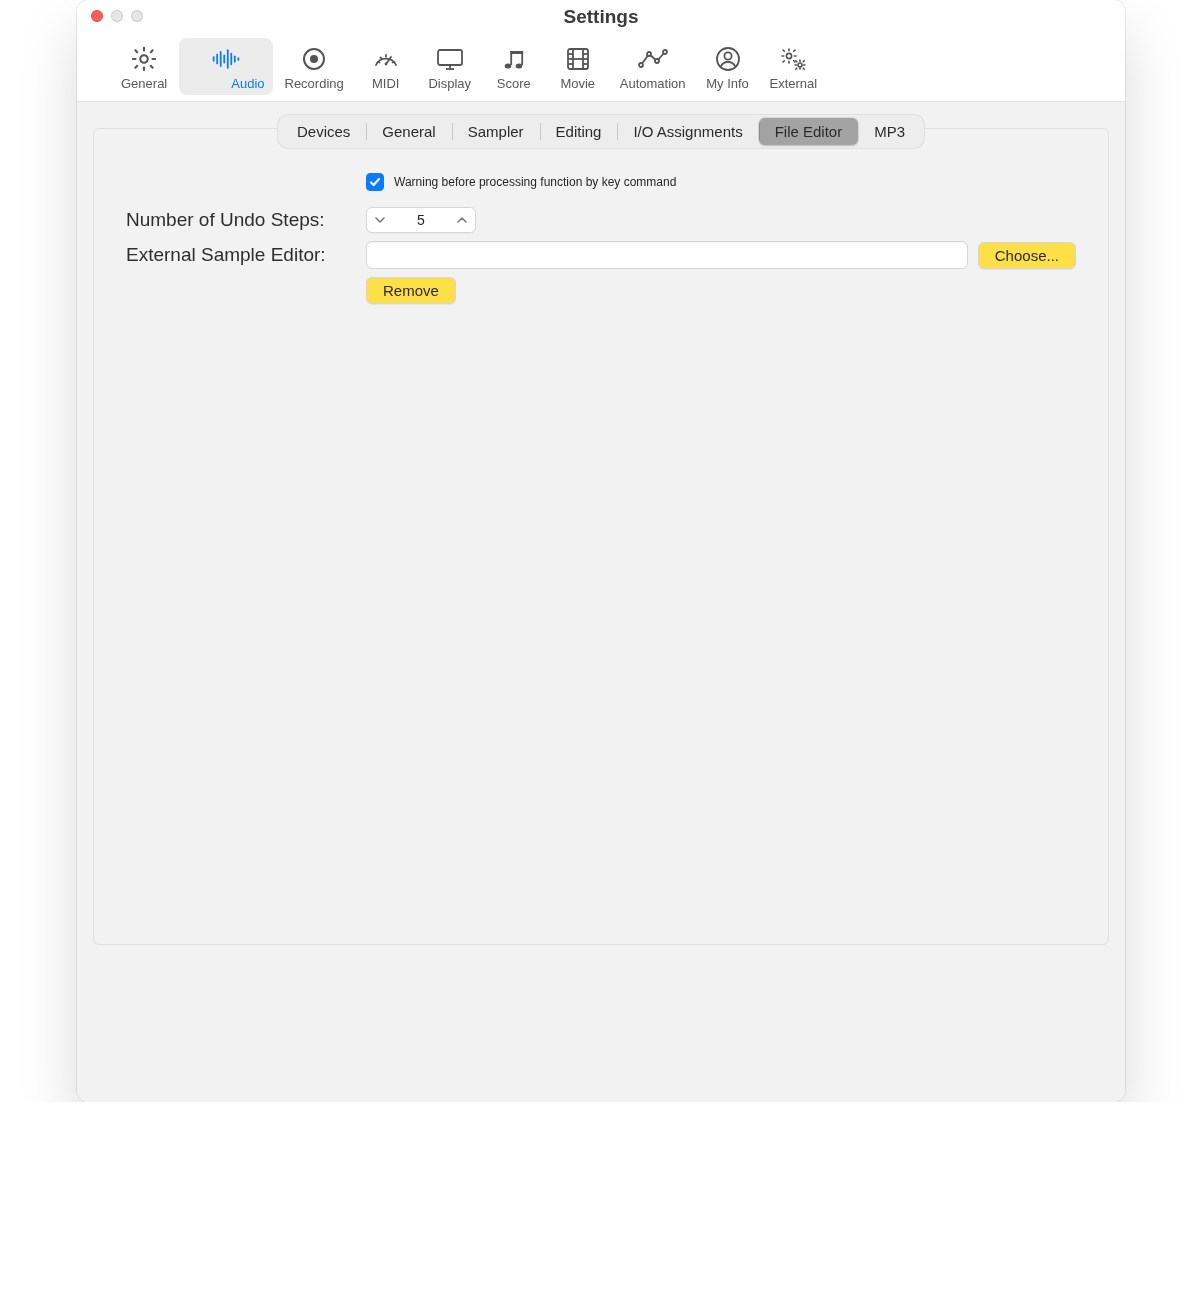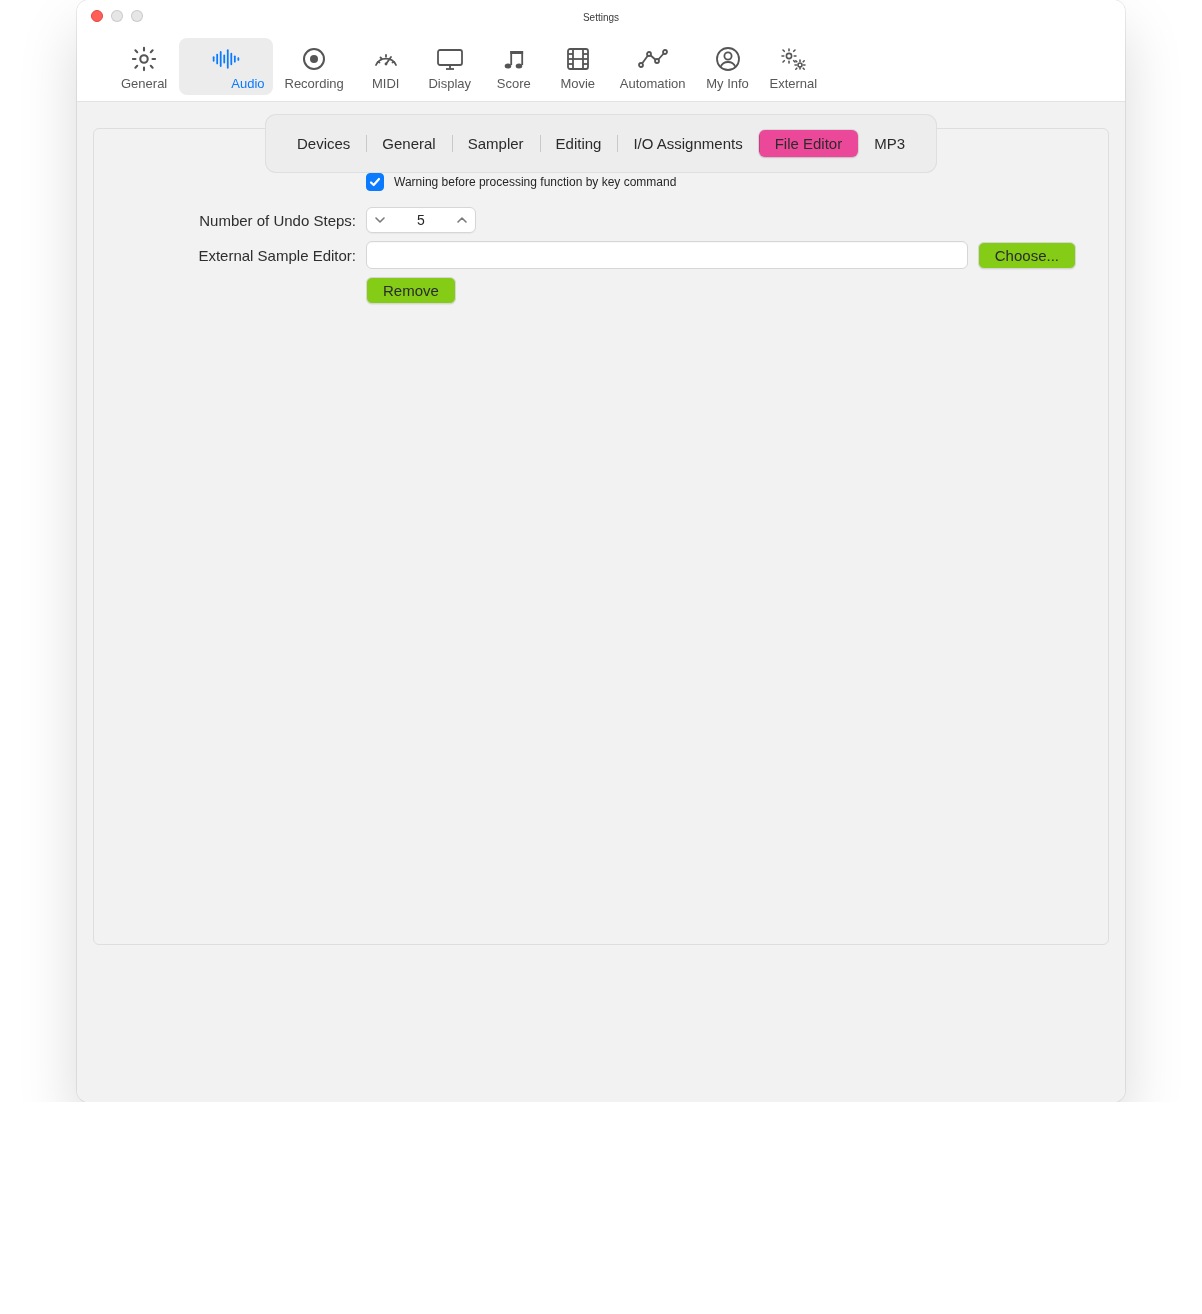--- a/index.html
+++ b/index.html
@@ -29,21 +29,21 @@
     position: absolute; left: 14px; top: 10px;
     display: flex; gap: 8px;
   }
   .tlight {
     width: 12px; height: 12px; border-radius: 50%;
     border: 1px solid rgba(0,0,0,0.12);
   }
   .tlight.red { background: #ff5f57; border-color: #e24640; }
   .tlight.gray { background: #e6e6e6; }
   .titlebar-title {
-    font-size: 10px; font-weight: 400; color: #3a3a3a;
+    font-size: 19px; font-weight: 700; color: #3a3a3a;
   }
   .toolbar {
     display: flex;
     align-items: flex-start;
     gap: 4px;
     padding: 4px 36px 6px 36px;
     border-bottom: 1px solid #e3e3e3;
     background:#fff;
   }
   .toolbar-item {
@@ -80,52 +80,51 @@
   .segtabs-wrap {
     position: absolute;
     top: -15px;
     left: 0; right: 0;
     display: flex; justify-content: center;
   }
   .segtabs {
     display: flex;
     background: #ededed;
     border-radius: 11px;
-    padding: 16px;
+    padding: 4px;
     box-shadow: inset 0 0 0 1px rgba(0,0,0,0.06);
   }
   .segtab {
     padding: 5px 16px;
     font-size: 15px;
     color: #2b2b2b;
     border-radius: 6px;
     cursor: default;
     position: relative;
   }
   .segtab + .segtab::before {
     content:"";
     position:absolute; left:0; top:5px; bottom:5px;
     width:1px; background: rgba(0,0,0,0.15);
   }
   .segtab.active {
-    background: #ec4899;
+    background: #a3a3a3;
     box-shadow: 0 0 0 1px rgba(0,0,0,0.08), 0 1px 2px rgba(0,0,0,0.12);
   }
   .segtab.active + .segtab::before { display:none; }
 
   .form {
     display: grid;
     grid-template-columns: 230px 1fr auto;
     column-gap: 10px;
     row-gap: 8px;
     align-items: center;
   }
   .lbl {
-    text-align: right;
-    font-size: 15px;
+    font-size: 19px;
     color: #2e2e2e;
   }
   .checkrow {
     grid-column: 2 / span 2;
     display: flex; align-items: center; gap: 10px;
     font-size: 12px;
   }
   .checkbox {
     width: 18px; height: 18px; border-radius: 4px;
     border: 1px solid #c7c7c7; background:#fff;
@@ -154,21 +153,21 @@
     flex:1; text-align:center; font-size:14px;
   }
 
   .tfield {
     grid-column: 2;
     background:#fff; border:1px solid #d6d6d6; border-radius:6px;
     height: 28px;
     box-shadow: inset 0 1px 1px rgba(0,0,0,0.03);
   }
   .pushbtn {
-    background:#84cc16; border:1px solid #d6d6d6; border-radius:6px;
+    background:#fde047; border:1px solid #d6d6d6; border-radius:6px;
     padding: 4px 16px; font-size:15px; color:#2b2b2b;
     box-shadow: 0 1px 1px rgba(0,0,0,0.06);
     cursor: default;
     justify-self: start;
   }
   .choose { grid-column: 3; }
   .remove { grid-column: 2; }
 
   svg { display:block; }
 </style>

